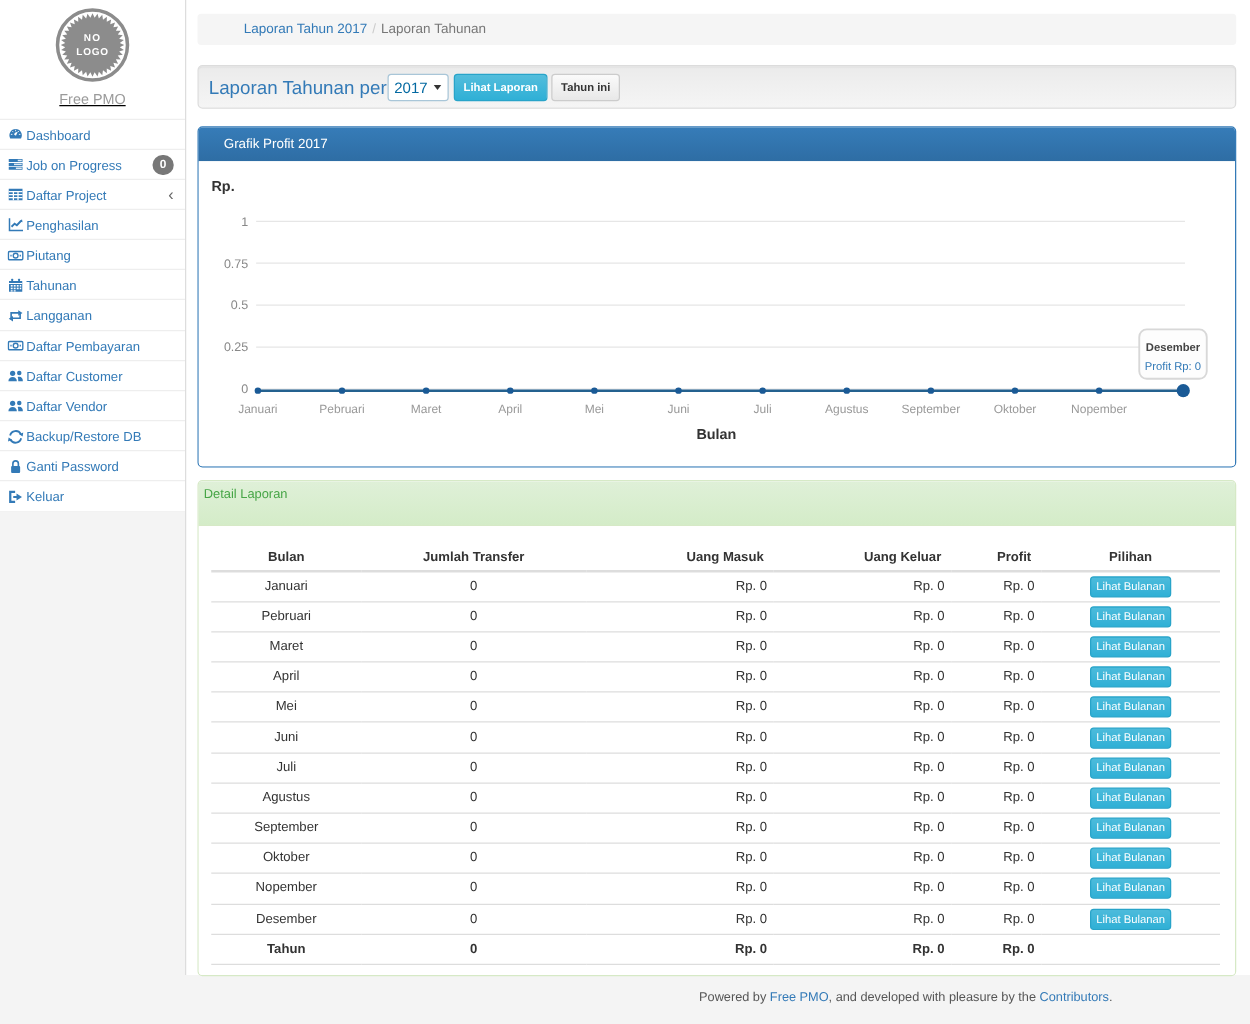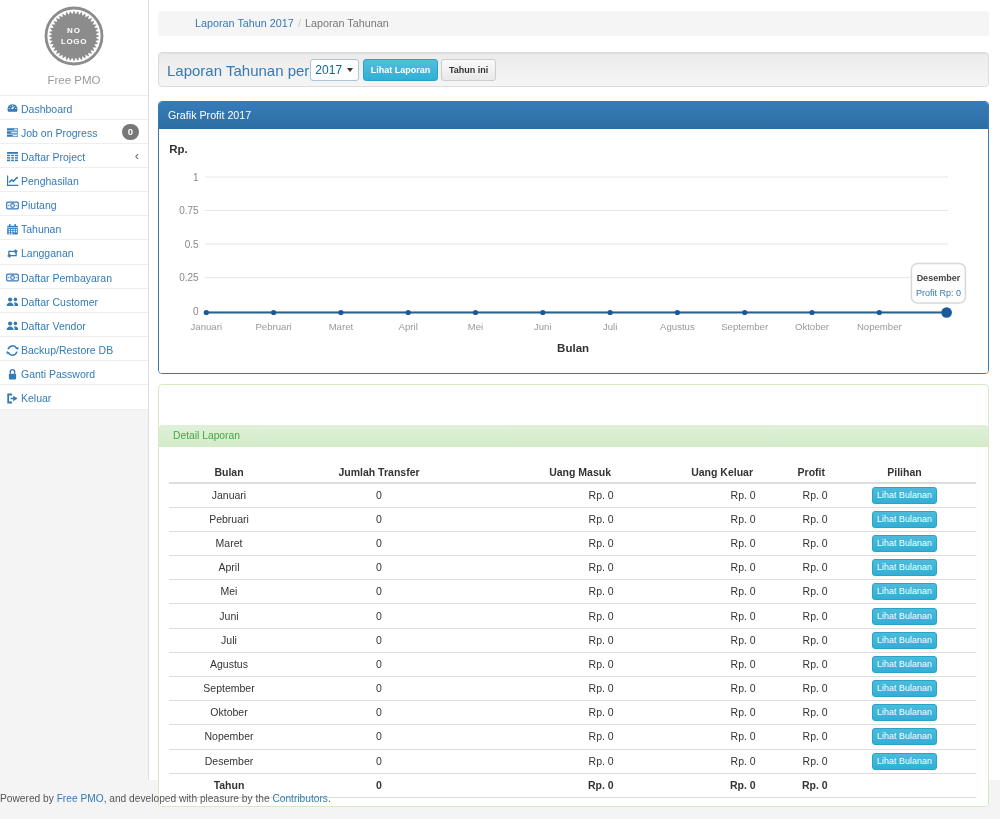--- a/index.html
+++ b/index.html
@@ -1,20 +1,20 @@
 <!DOCTYPE html>
 <html><head>
 <meta charset="utf-8">
 <style>
 * { margin:0; padding:0; box-sizing:border-box; }
 html,body { width:1000px; height:819px; background:#f4f4f4; font-family:"Liberation Sans",sans-serif; }
 .page { position:relative; width:1000px; height:819px; overflow:hidden; }
 .content-bg { position:absolute; left:148px; top:0; width:852px; height:780px; background:#fff; border-left:1px solid #ddd; }
 .sidebar { position:absolute; left:0; top:0; width:148px; height:410px; background:#fff; }
-.logo-box { height:89.5px; text-align:center; }
+.logo-box { height:89.5px; text-align:center;text-decoration:underline; }
 .logo-box svg { display:block; margin:5px auto 0; }
 .brand { font-size:11.5px; color:#9a9a9a; margin-top:6.5px; }
 ul.menu { list-style:none; border-top:1px solid #eee; }
 ul.menu li { position:relative; height:24.17px; line-height:23.2px; border-bottom:1px solid #eee; padding-left:5.5px; white-space:nowrap; }
 ul.menu li a { color:#337ab7; text-decoration:none; font-size:10.5px; }
 ul.menu li svg.ic { vertical-align:-2.5px; margin-right:2.5px; }
 .badge0 { position:absolute; right:9px; top:4px; background:#777; color:#fff; font-size:9.5px; font-weight:bold; border-radius:10px; height:16px; min-width:17px; text-align:center; line-height:16px; padding:0 5px; }
 .chev { position:absolute; right:9px; top:0; color:#666; font-size:13px; }
 .main { position:absolute; left:158px; top:0; width:831px; }
 .breadcrumb { margin-top:11px; height:25px; background:#f5f5f5; border-radius:3px; padding:0 12px; line-height:25px; font-size:10.8px; color:#777; }
@@ -22,32 +22,32 @@
 .breadcrumb .sep { color:#ccc; padding:0 4px; }
 .well { margin-top:16px; height:35px; background:linear-gradient(to bottom,#ebebeb 0,#f5f5f5 100%); border:1px solid #dcdcdc; border-radius:4px; padding:6px 8px; box-shadow:inset 0 1px 1px rgba(0,0,0,.05); }
 .well .lbl { font-weight:normal; color:#337ab7; font-size:15px; vertical-align:middle; margin-right:1px; }
 .sel { display:inline-block; position:relative; width:49px; height:22px; background:#fff; border:1px solid #a9c6d8; border-radius:3px; vertical-align:middle; font-size:12px; color:#0369a1; line-height:20px; padding-left:4px; margin-right:4px; }
 .sel .arr { position:absolute; right:5px; top:8px; width:0; height:0; border-left:3.5px solid transparent; border-right:3.5px solid transparent; border-top:4.5px solid #333; }
 .btn { display:inline-block; height:22px; line-height:20px; border-radius:3px; font-size:9px; vertical-align:middle; text-align:center;font-weight:bold; }
 .btn-info { background:linear-gradient(to bottom,#53bddc 0,#2fb0d6 100%); border:1px solid #28a4c9; color:#fff; padding:0 6.5px; margin-right:3px; }
 .btn-default { background:linear-gradient(to bottom,#fafafa 0,#e8e8e8 100%); border:1px solid #ccc; color:#333; padding:0 7px; }
 .panel { border-radius:4px; }
 .panel-primary { margin-top:14px; border:1px solid #337ab7; }
-.panel-primary .phead { height:27px; background:linear-gradient(to bottom,#367cb8 0,#2e6da4 100%); color:#fff; font-size:10.7px; line-height:27px; padding-left:9px; border-radius:3px 3px 0 0; }
+.panel-primary .phead { height:27px; background:linear-gradient(to bottom,#367cb8 0,#2e6da4 100%); color:#fff; font-size:10.7px; line-height:27px; padding-left:20px; border-radius:3px 3px 0 0; }
 .panel-success { margin-top:10px; border:1px solid #d6e9c6; }
-.panel-success .phead { height:22px; background:linear-gradient(to bottom,#dff0d8 0,#d4ecc8 100%); color:#46a546; font-size:10.3px; line-height:22px; padding-left:14px; border-bottom:1px solid #d6e9c6; border-radius:3px 3px 0 0;margin-top:40px; }
+.panel-success .phead { height:36px; background:linear-gradient(to bottom,#dff0d8 0,#d4ecc8 100%); color:#46a546; font-size:10.3px; line-height:22px; padding-left:4px; border-bottom:1px solid #d6e9c6; border-radius:3px 3px 0 0; }
 .pbody { background:#fff; border-radius:0 0 3px 3px; }
 .tblwrap { padding:11.5px 12px 8px 10px; }
 table.rpt { width:100%; border-collapse:collapse; table-layout:fixed; font-size:10.5px; color:#333; }
 table.rpt th { font-weight:bold; padding:7px 8px 4px; border-bottom:2px solid #ddd; }
 table.rpt td { padding:4.1px 8px; border-bottom:1px solid #ddd; height:23.2px; line-height:15px; }
 table.rpt .c { text-align:center; }
 table.rpt .r { text-align:right; } table.rpt td.r { padding-right:5.3px; }
 .btn-xs { display:inline-block; height:17px; line-height:15.5px; background:linear-gradient(to bottom,#4dbbdb 0,#2fb0d6 100%); border:1px solid #28a4c9; border-radius:3px; color:#fff; font-size:9px; padding:0 4px; }
-.footer { position:absolute; left:0; top:780px; width:890px; height:39px; text-align:left; font-size:10.2px; color:#555; line-height:38px; }
+.footer { position:absolute; left:0; top:780px; width:890px; height:39px; text-align:right; font-size:10.2px; color:#555; line-height:38px; }
 .footer a { color:#337ab7; text-decoration:none; }
 </style>
 </head>
 <body>
 <div class="page">
 <div class="content-bg"></div>
 <aside class="sidebar">
   <div class="logo-box">
     <svg width="62" height="62" viewBox="0 0 62 62">
       <circle cx="31" cy="31" r="28" fill="none" stroke="#8c8c8c" stroke-width="2.8"></circle>

